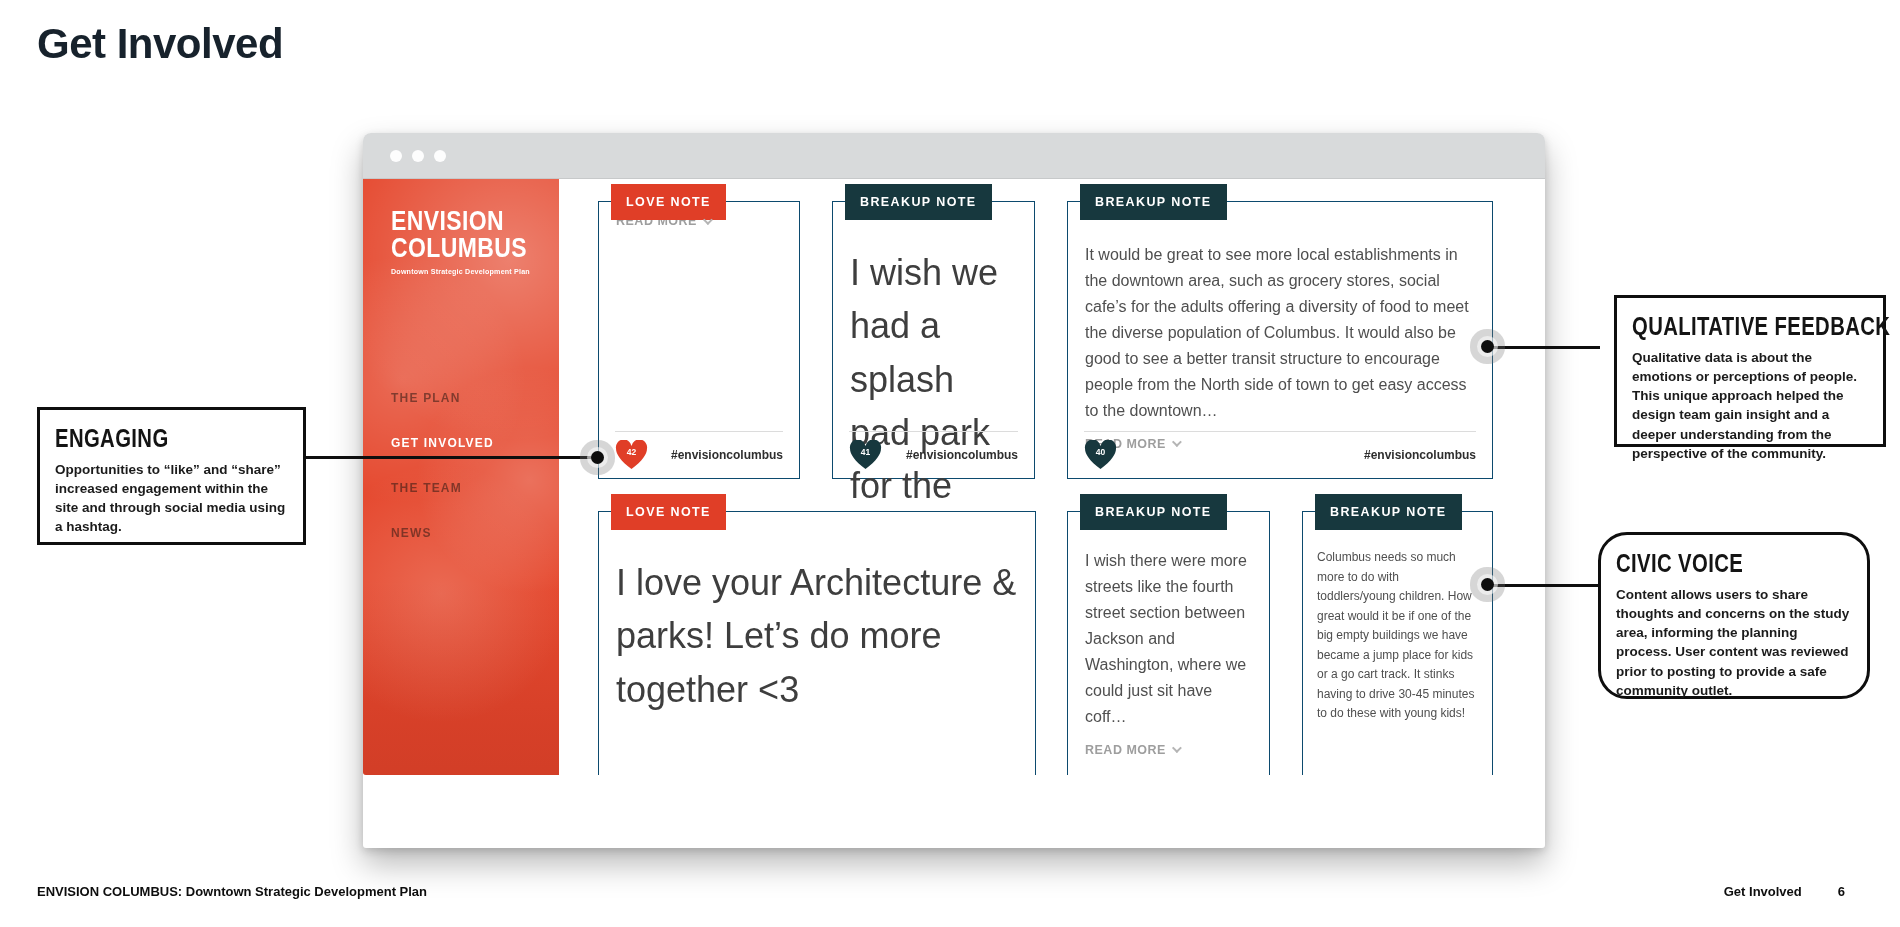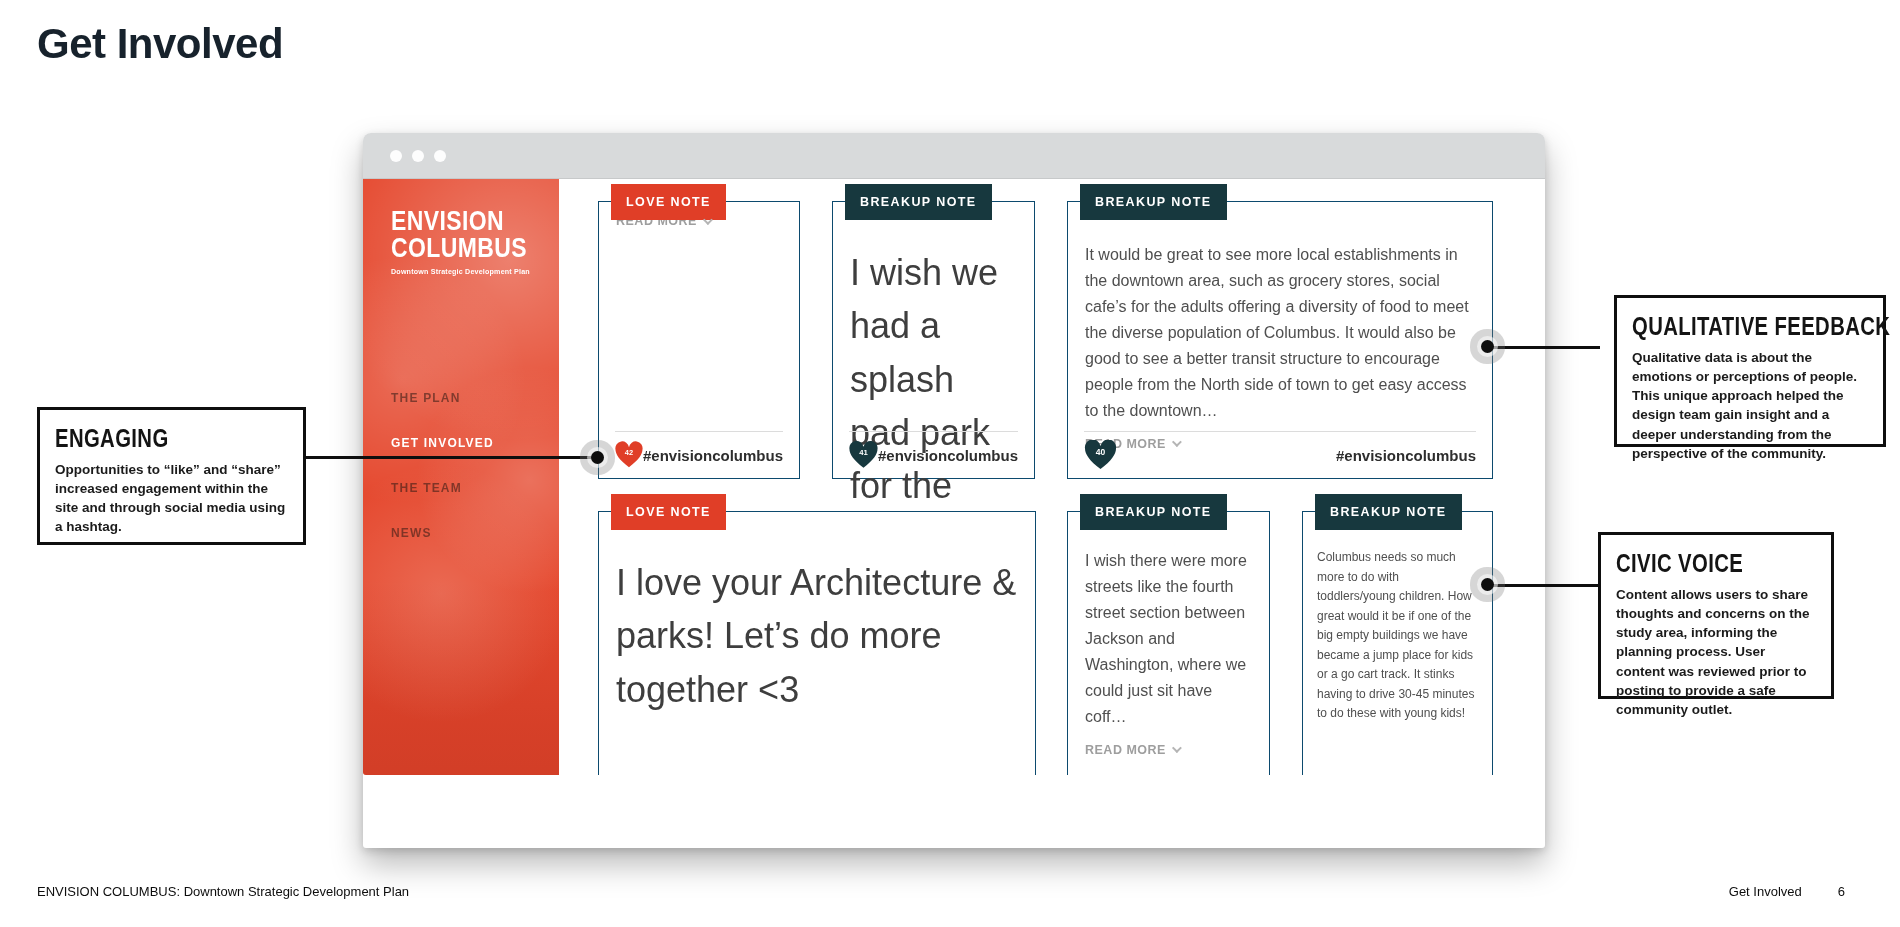--- a/index.html
+++ b/index.html
@@ -1,21 +1,21 @@
 <!DOCTYPE html>
 <html><head>
 <meta charset="utf-8">
 <style>
   * { margin:0; padding:0; box-sizing:border-box; }
   html,body { width:1900px; height:927px; background:#ffffff; font-family:"Liberation Sans", sans-serif; overflow:hidden; }
   .slide { position:relative; width:1900px; height:927px; background:#fff; }
 
   
   .slide-title { position:absolute; left:37px; top:20px; font-size:42px; font-weight:700; color:#17222c; letter-spacing:-0.5px; }
-  .slide-footer { position:absolute; left:37px; right:55px; top:884px; display:flex; justify-content:space-between; align-items:center; font-size:13px; font-weight:400; color:#0d0d0d; }
+  .slide-footer { position:absolute; left:37px; right:55px; top:884px; display:flex; justify-content:space-between; align-items:center; font-size:13px; font-weight:700; color:#0d0d0d; }
   .slide-footer .right { display:flex; gap:36px; }
 
   
   .browser { position:absolute; left:363px; top:133px; width:1182px; height:715px; border-radius:8px 8px 3px 3px; box-shadow:0 16px 32px rgba(0,0,0,0.28), 0 3px 8px rgba(0,0,0,0.15); background:#fff; z-index:1; }
   .titlebar { position:relative; height:46px; background:#d8dadb; border-bottom:1px solid #c7c9ca; border-radius:8px 8px 0 0; }
   .titlebar .dot { position:absolute; top:17px; width:12px; height:12px; border-radius:50%; background:#fdfdfd; }
   .browser-body { position:relative; width:100%; height:596px; background:#fff; overflow:hidden; border-radius:0 0 3px 3px; }
 
   
   .sidebar { position:absolute; left:0; top:0; width:196px; height:669px; background:#e5492f;
@@ -38,40 +38,40 @@
   
   .card { position:absolute; background:#fff; border:1px solid #0c4a6e; }
   .badge { position:absolute; top:-18px; left:12px; height:36px; line-height:36px; padding:0 15px; color:#fff; font-size:12.5px; font-weight:700; letter-spacing:1.4px; white-space:nowrap; }
   .badge.love { background:#e03e27; }
   .badge.breakup { background:#17383e; }
   .card-text { color:#4f4f4f; font-size:16px; line-height:1.63; padding:40px 17px 0 17px; }
   .card-text.big { color:#3e3e3e; font-size:36px; line-height:1.48; padding-top:44px; }
   .readmore { display:flex; align-items:center; gap:6px; padding:12px 17px 0 17px; color:#9e9e9e; font-size:12.5px; font-weight:700; letter-spacing:0.5px; cursor:pointer; }
   .chev { width:7px; height:7px; border-right:2px solid #b5b5b5; border-bottom:2px solid #b5b5b5; transform:rotate(45deg) translateY(-2px); }
   .card-footer { position:absolute; left:16px; right:16px; bottom:0; height:47px; border-top:1px solid #dcdcdc; display:flex; align-items:center; justify-content:space-between; }
-  .hashtag { font-size:15px; font-weight:700; color:#2e2e2e; }
+  .hashtag { font-size:12px; font-weight:700; color:#2e2e2e; }
   .cut-divider { position:absolute; left:16px; right:16px; bottom:9px; border-top:1px solid #dcdcdc; }
   .heart { display:block; }
 
   
   #card0 { left:235px; top:22px;  width:202px; height:278px; }
   #card1 { left:469px; top:22px;  width:203px; height:278px; }
   #card2 { left:704px; top:22px;  width:426px; height:278px; }
   #card3 { left:235px; top:332px; width:438px; height:338px; }
   #card4 { left:704px; top:332px; width:203px; height:338px; }
   #card5 { left:939px; top:332px; width:191px; height:338px; }
   #card4 .card-text, #card5 .card-text { padding-top:36px; }
 
   
   .callout { position:absolute; background:#fff; border:3px solid #0e0e0e; padding:13px 15px; z-index:5; }
   .callout-title { font-size:26px; font-weight:700; color:#141414; transform:scaleX(0.78); transform-origin:left center; white-space:nowrap; margin-bottom:6px; letter-spacing:0.5px; }
   .callout-body { font-size:13.5px; font-weight:700; line-height:1.42; color:#1b1b1b; }
   #callout-engaging { left:37px; top:407px; width:269px; height:138px; }
   #callout-qualitative { left:1598px; top:295px; width:272px; height:152px;margin-left:16px; }
-  #callout-civic { left:1598px; top:532px; width:236px; height:167px; }
+  #callout-civic { left:1598px; top:532px; width:272px; height:167px;border-radius:29px; }
 
   .conn-line { position:absolute; height:3px; background:#0e0e0e; z-index:4; }
   #line-engaging { left:304px; top:456px; width:294px; }
   #line-qualitative { left:1487px; top:346px; width:113px; }
   #line-civic { left:1487px; top:584px; width:113px; }
   .conn-dot { position:absolute; width:13px; height:13px; border-radius:50%; background:#0e0e0e; z-index:6; box-shadow:0 0 0 4px rgba(255,255,255,0.55), 0 0 0 11px rgba(120,120,120,0.30); }
   #dot-engaging { left:591px; top:451px; }
   #dot-qualitative { left:1481px; top:340px; }
   #dot-civic { left:1481px; top:578px; }
 </style>

